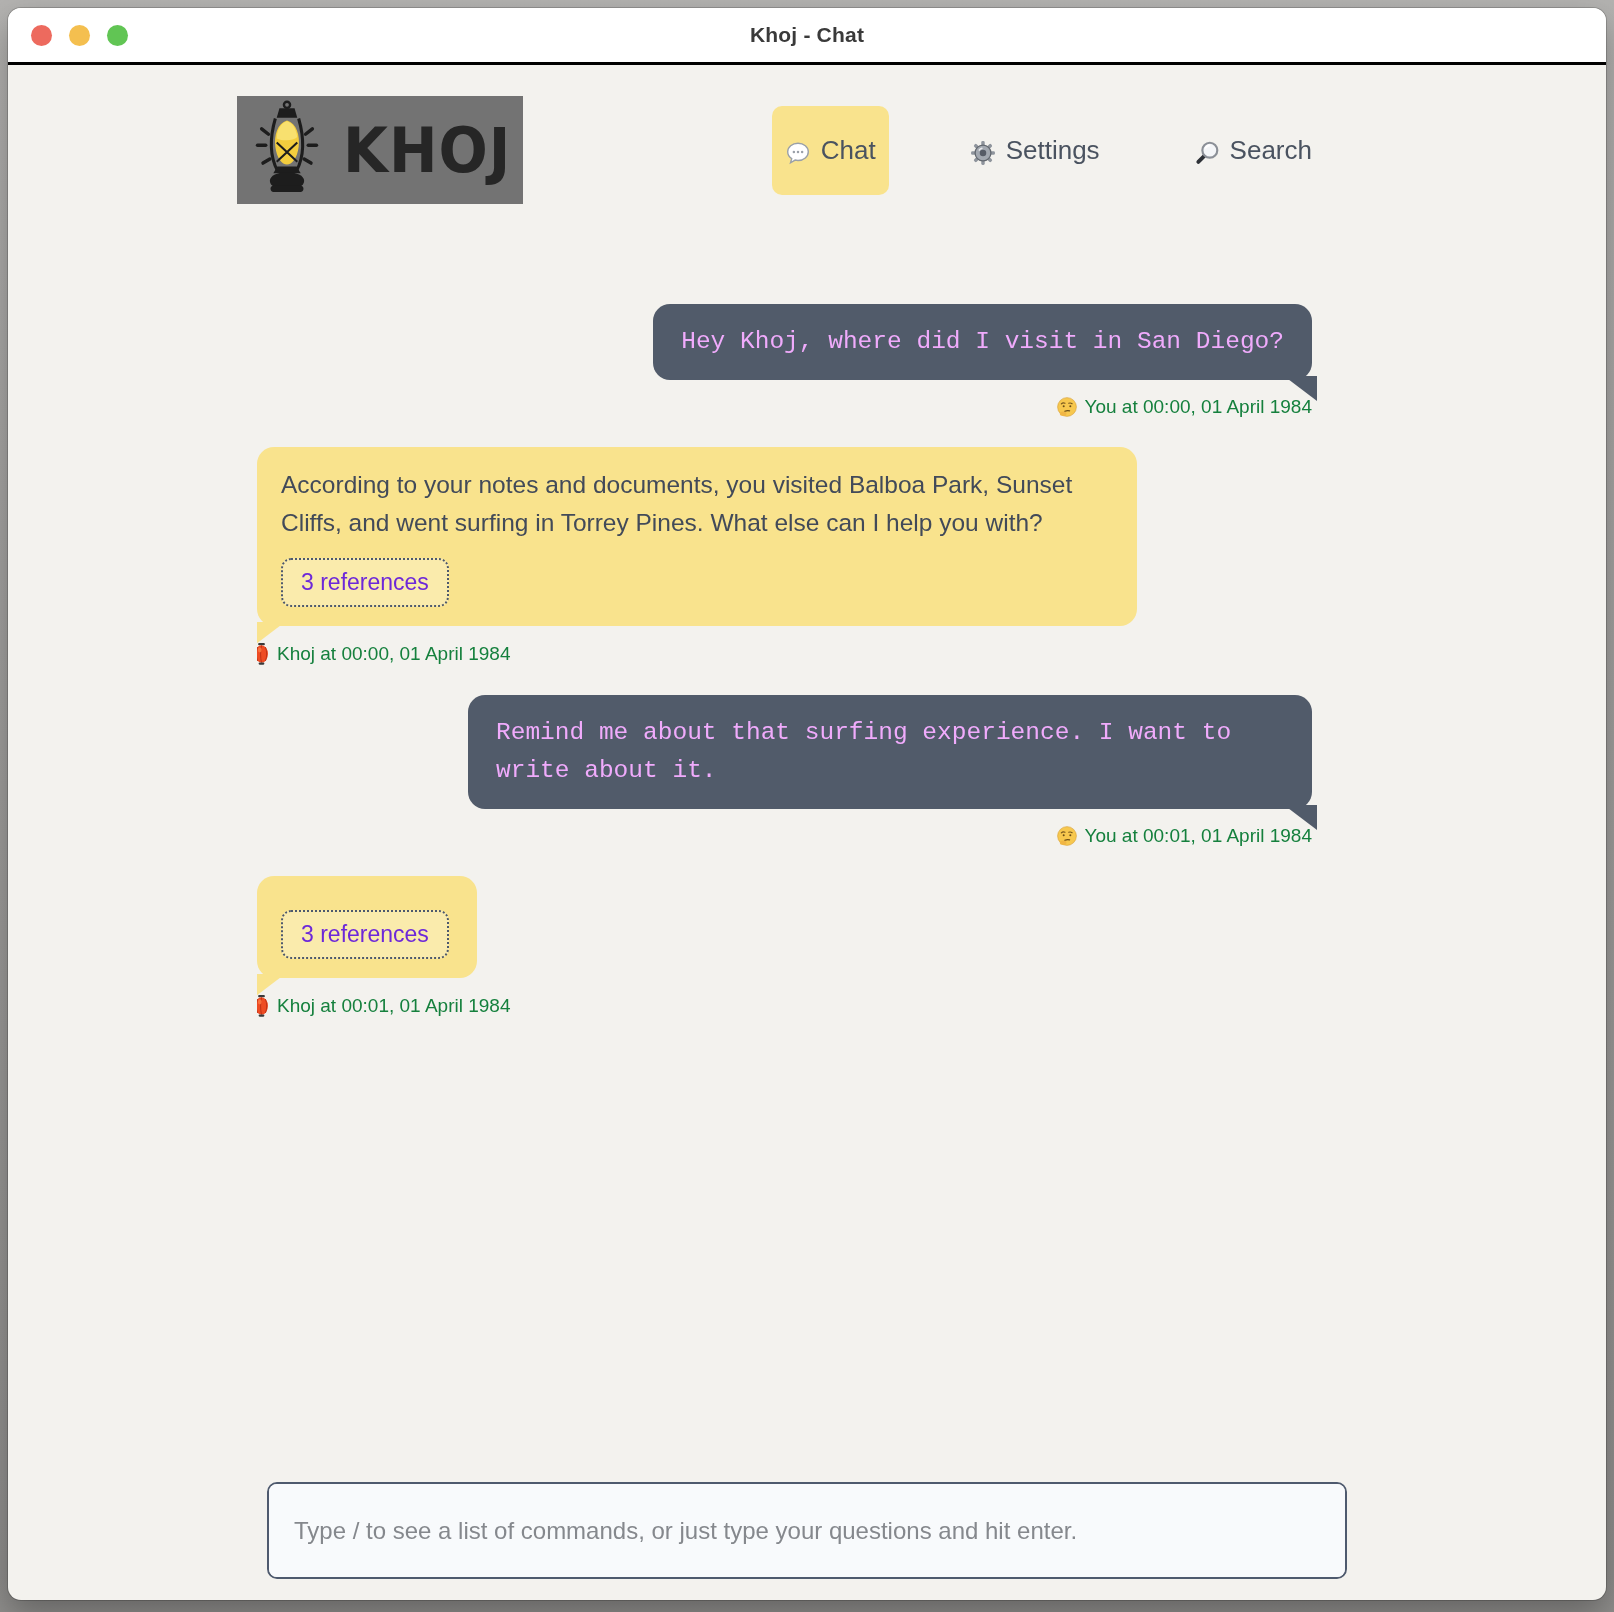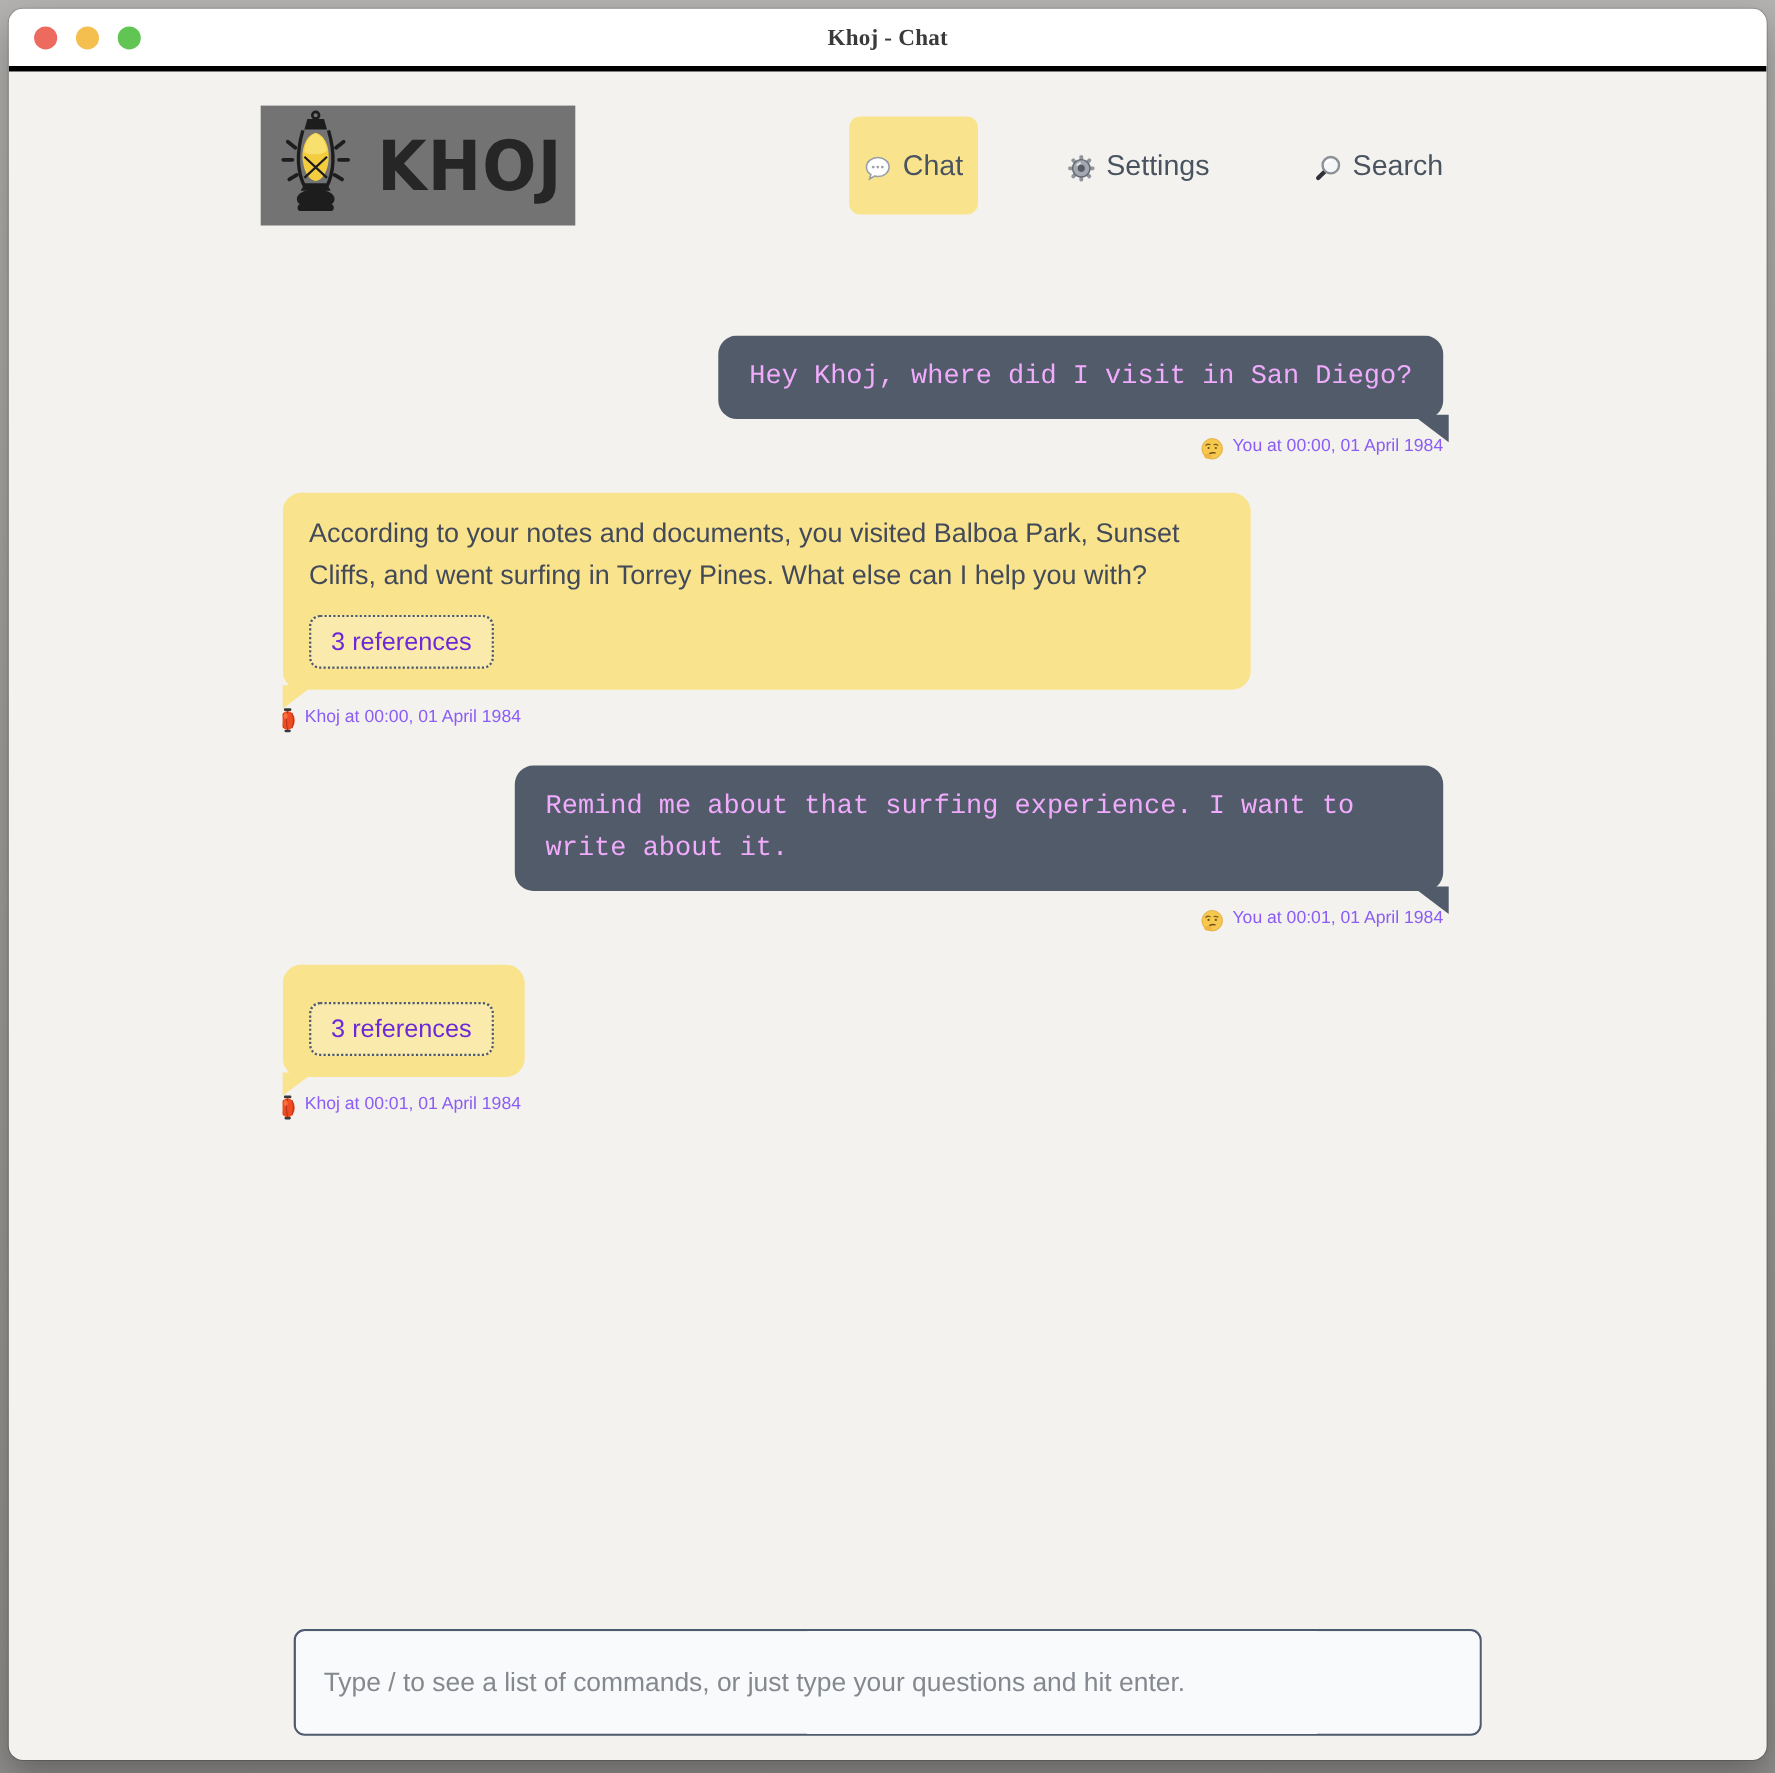--- a/index.html
+++ b/index.html
@@ -9,22 +9,22 @@
     font-family: "Liberation Sans", sans-serif;
   }
   .window {
     position: absolute; top: 8px; left: 8px; right: 8px; bottom: 12px;
     border-radius: 13px; overflow: hidden; background: #f3f2ee;
     box-shadow: 0 0 0 1px rgba(0,0,0,.18), 0 14px 34px rgba(0,0,0,.30);
     display: flex; flex-direction: column;
   }
   
   .titlebar {
-    flex: 0 0 57px; background: #ffffff; border-bottom: 5px solid #000000;
-    display: flex; align-items: center; position: relative; font-family: Liberation Serif, serif;
+    flex: 0 0 57px; background: #ffffff; border-bottom: 3px solid #000000;
+    display: flex; align-items: center; position: relative;
   }
   .traffic { display: flex; gap: 17px; padding-left: 23px; position: relative; z-index: 2; }
   .light { width: 21px; height: 21px; border-radius: 50%; border: none; padding: 0; cursor: pointer; }
   .light.red    { background: #ed6a5e; }
   .light.yellow { background: #f4bf4f; }
   .light.green  { background: #61c554; }
   .titlebar-title {
     position: absolute; left: 0; right: 0; text-align: center;
     font-size: 21px; font-weight: bold; color: #3a3a3a; letter-spacing: .2px;
   }
@@ -66,21 +66,21 @@
     content: ""; position: absolute; left: -5px; bottom: -21px; width: 0; height: 0;
     border-right: 33px solid transparent; border-top: 25px solid #f9e38d;
   }
   .refs-btn {
     display: inline-block; margin-top: 15px; align-self: flex-start;
     border: 2px dotted #4d596d; border-radius: 10px; padding: 9px 18px;
     font-family: "Liberation Sans", sans-serif;
     font-size: 23px; color: #6d28d9; background: rgba(255,255,255,.28); cursor: pointer;
   }
   .bubble-inner { display: flex; flex-direction: column; align-items: flex-start; }
-  .meta { margin-top: 16px; font-size: 16px; color: #8b5cf6; display: flex; align-items: flex-start; gap: 7px; }
+  .meta { margin-top: 16px; font-size: 19px; color: #15803d; display: flex; align-items: center; gap: 7px; }
   .msg-row.khoj .meta { margin-left: -4px; }
   .meta svg { display: block; }
   
   .input-wrap { flex: 0 0 auto; width: 1080px; margin: 0 auto 17px; }
   .chat-input {
     width: 100%; height: 97px; resize: none; outline: none;
     border: 2px solid #4e5a6e; border-radius: 10px; background: #f8fafc;
     padding: 33px 25px; font-size: 24px; color: #be185d;
     font-family: "Liberation Sans", sans-serif;
   }

